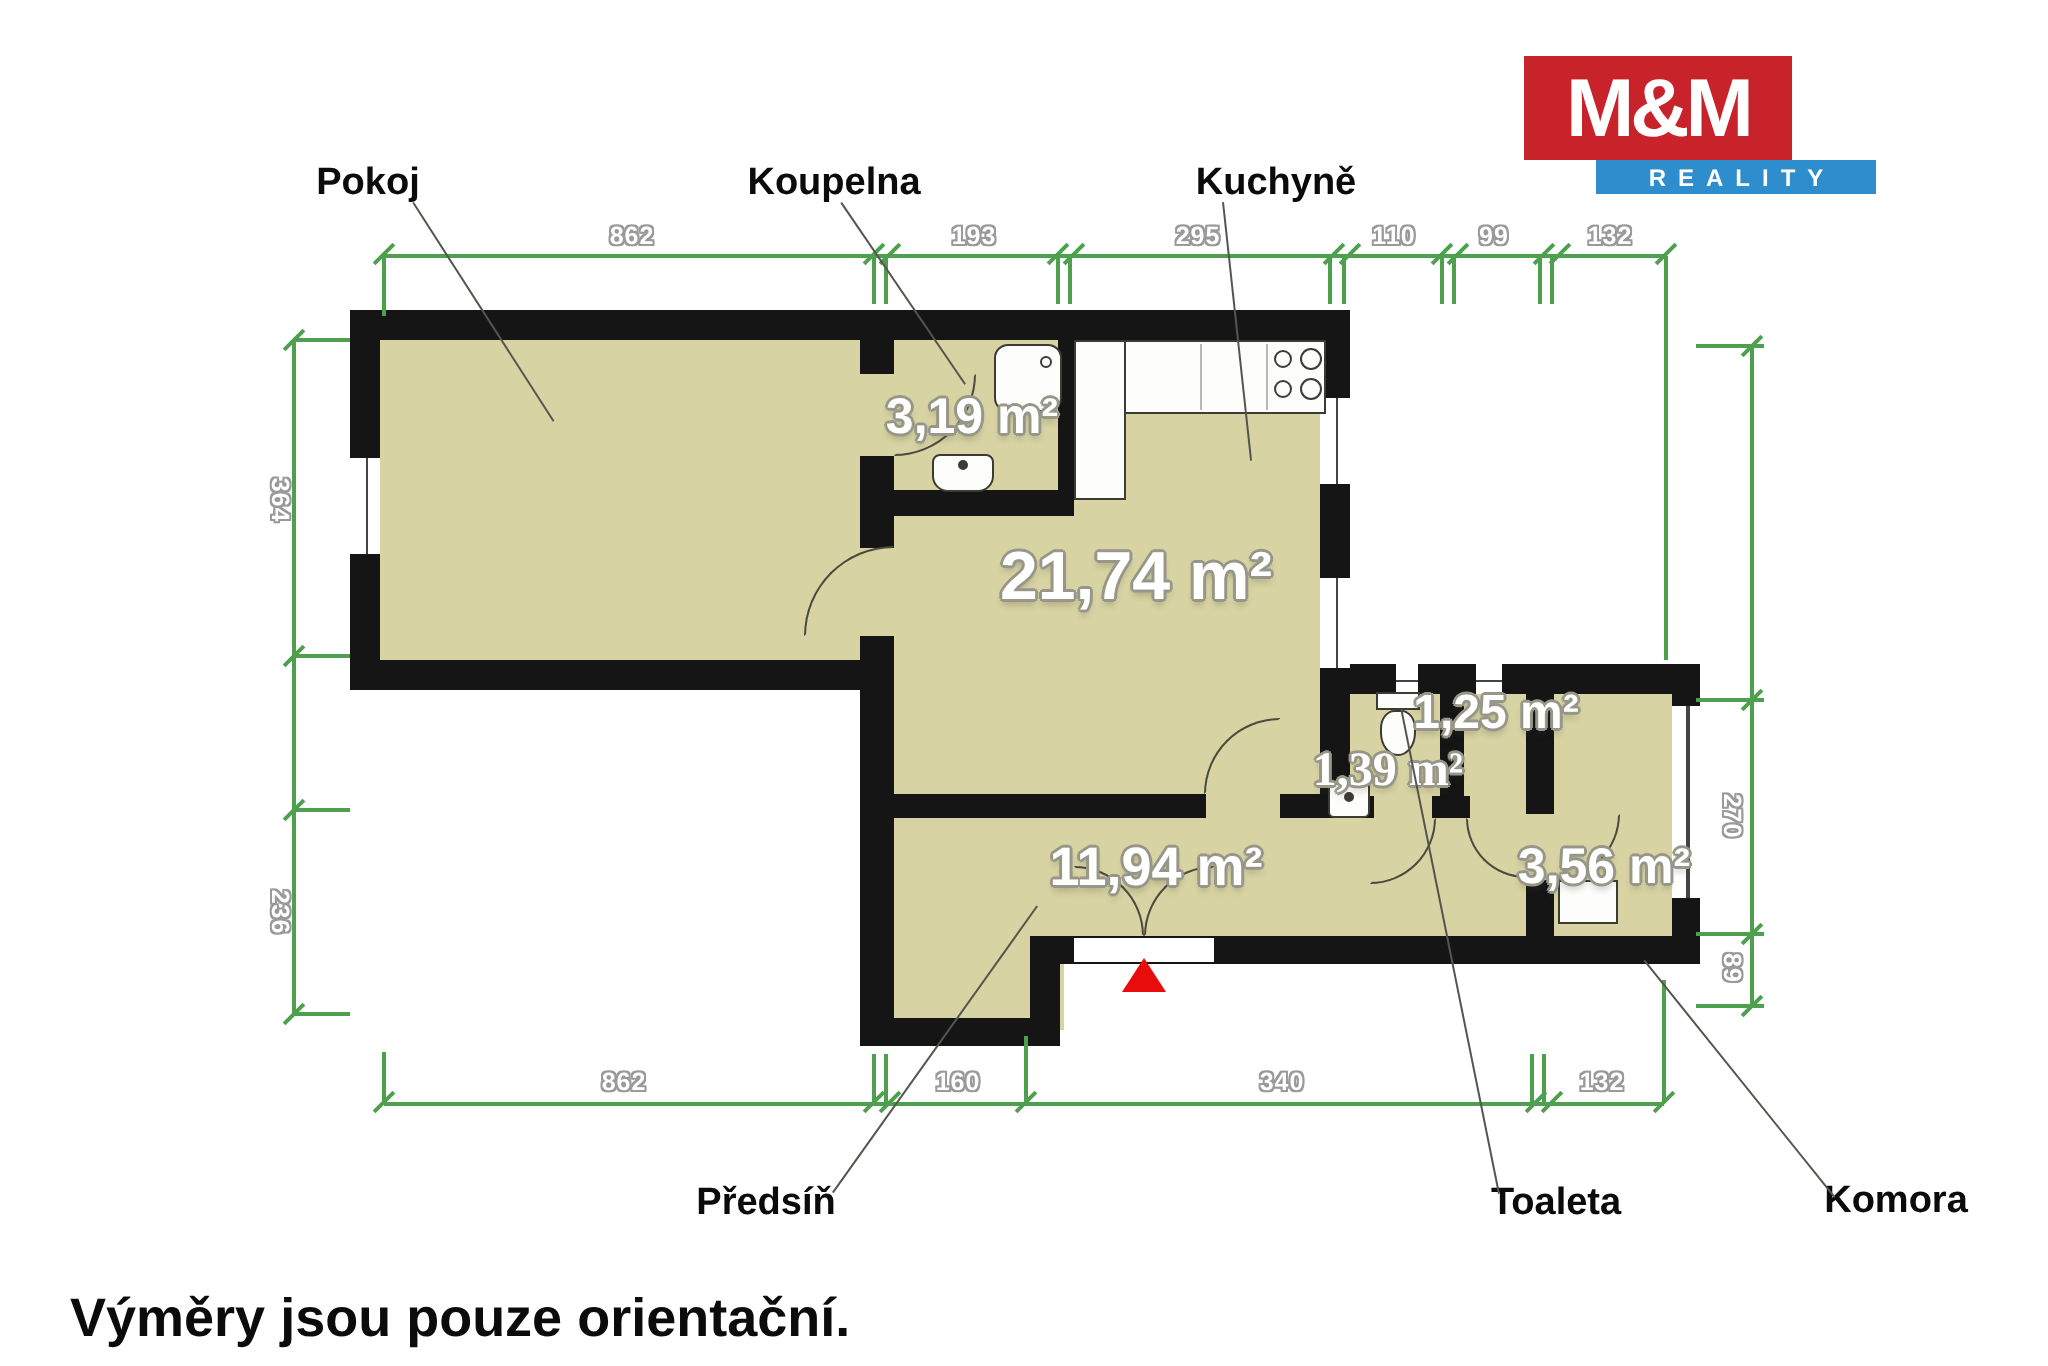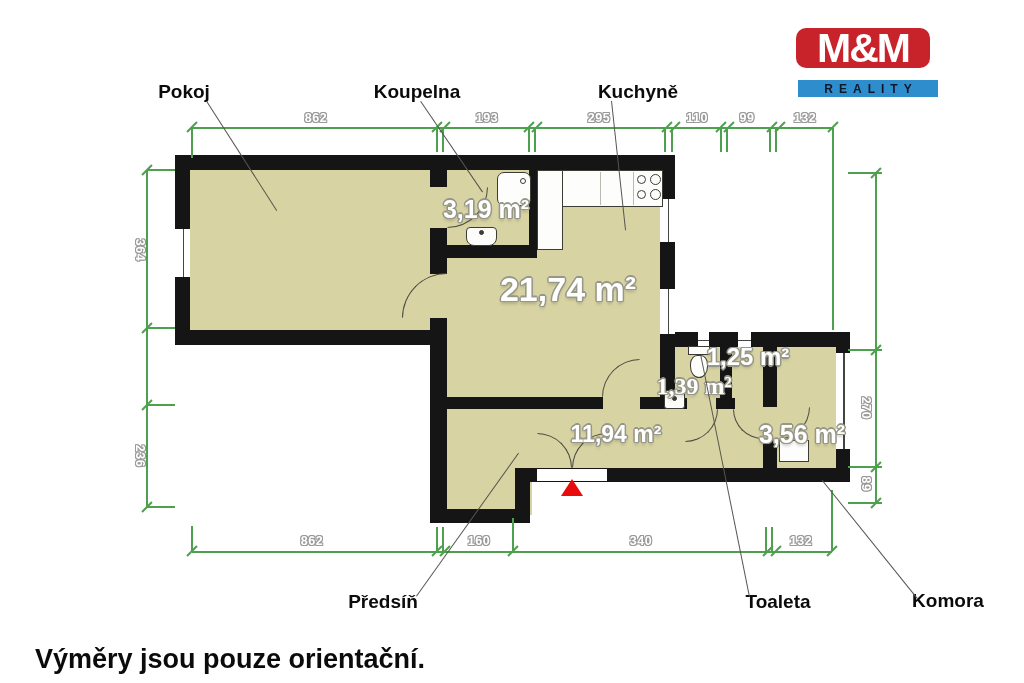--- a/index.html
+++ b/index.html
@@ -24,21 +24,21 @@
   .dimlab{position:absolute;font-size:12.5px;font-weight:bold;color:#ffffff;letter-spacing:.5px;
     text-shadow:-1px 0 0 #9a9a9a,1px 0 0 #9a9a9a,0 -1px 0 #9a9a9a,0 1px 0 #9a9a9a,-1px -1px 0 #9a9a9a,1px 1px 0 #9a9a9a,1px -1px 0 #9a9a9a,-1px 1px 0 #9a9a9a;
     transform:translate(-50%,-50%);white-space:nowrap;}
   .dimlab.rot{transform:translate(-50%,-50%) rotate(90deg);}
   .area{position:absolute;font-weight:bold;color:#ffffff;white-space:nowrap;transform:translate(-50%,-50%);
     text-shadow:-1.5px 0 0 #979789,1.5px 0 0 #979789,0 -1.5px 0 #979789,0 1.5px 0 #979789,-1px -1px 0 #979789,1px 1px 0 #979789,1px -1px 0 #979789,-1px 1px 0 #979789,0 3px 3px rgba(60,60,50,.25);}
   .rlabel{position:absolute;font-size:19px;font-weight:bold;color:#0b0b0b;transform:translate(-50%,-50%);white-space:nowrap;}
   .leader{position:absolute;height:1.4px;background:#555550;transform-origin:0 0;}
   .tri{position:absolute;width:0;height:0;border-left:11px solid transparent;border-right:11px solid transparent;border-bottom:17px solid #e80c0c;}
   .logoRed{position:absolute;background:#c8232b;color:#fff;display:flex;align-items:center;justify-content:center;font-weight:bold;font-size:41px;letter-spacing:-2px;}
-  .logoBlue{position:absolute;background:#2e8ecd;color:#0f172a;display:flex;align-items:center;justify-content:center;font-weight:bold;font-size:12px;letter-spacing:6px;text-indent:6px;}
+  .logoBlue{position:absolute;background:#2e8ecd;color:#ffffff;display:flex;align-items:center;justify-content:center;font-weight:bold;font-size:12px;letter-spacing:6px;text-indent:6px;}
   .footer{position:absolute;font-size:27px;font-weight:bold;color:#0b0b0b;white-space:nowrap;}
   .thresh{position:absolute;background:#ffffff;border-top:1.5px solid #151515;border-bottom:1.5px solid #151515;box-sizing:border-box;}
   .seam{position:absolute;background:#b9b9b2;}
   .circle{position:absolute;border:1.3px solid #3c3c34;border-radius:50%;background:#fdfdfb;box-sizing:border-box;}
 </style>
 </head>
 <body>
 
 <div id="canvas">
 
@@ -184,39 +184,39 @@
   <div class="tick" style="left:869px;top:502px;"></div>
   <div class="extH" style="left:848px;top:172px;width:34px;"></div>
   <div class="extH" style="left:848px;top:349px;width:34px;"></div>
   <div class="extH" style="left:848px;top:466px;width:34px;"></div>
   <div class="extH" style="left:848px;top:502px;width:34px;"></div>
   <div class="dimlab rot" style="left:866px;top:408px;">270</div>
   <div class="dimlab rot" style="left:866px;top:484px;">89</div>
 
   <div class="area" style="left:486px;top:209px;font-size:25px;">3,19 m²</div>
   <div class="area" style="left:528px;top:289px;font-size:34px;margin-left:40px;">21,74 m²</div>
-  <div class="area" style="left:616px;top:434px;font-size:23px;">11,94 m²</div>
+  <div class="area" style="left:578px;top:434px;font-size:27px;">11,94 m²</div>
   <div class="area" style="left:694px;top:386px;font-size:24px;font-family:Liberation Serif, serif;">1,39 m²</div>
   <div class="area" style="left:748px;top:357px;font-size:24px;">1,25 m²</div>
   <div class="area" style="left:802px;top:434px;font-size:25px;">3,56 m²</div>
 
   <div class="rlabel" style="left:184px;top:92px;">Pokoj</div>
   <div class="rlabel" style="left:417px;top:92px;">Koupelna</div>
   <div class="rlabel" style="left:638px;top:92px;">Kuchyně</div>
   <div class="rlabel" style="left:383px;top:602px;">Předsíň</div>
   <div class="rlabel" style="left:778px;top:602px;">Toaleta</div>
   <div class="rlabel" style="left:948px;top:601px;">Komora</div>
   <div class="leader" style="left:207px;top:101px;width:130px;transform:rotate(57.3deg);"></div>
   <div class="leader" style="left:421px;top:101px;width:110px;transform:rotate(55.7deg);"></div>
   <div class="leader" style="left:612px;top:101px;width:130px;transform:rotate(83.8deg);"></div>
   <div class="leader" style="left:416px;top:596px;width:176px;transform:rotate(-54.5deg);"></div>
   <div class="leader" style="left:749px;top:597px;width:247px;transform:rotate(-101.4deg);"></div>
   <div class="leader" style="left:917px;top:599px;width:152px;transform:rotate(-128.8deg);"></div>
 
-  <div class="logoRed" style="left:796px;top:28px;width:134px;height:40px;border-radius:10px;">
+  <div class="logoRed" style="left:762px;top:28px;width:134px;height:52px;">
     <span>M&amp;M</span>
   </div>
   <div class="logoBlue" style="left:798px;top:80px;width:140px;height:17px;">
     <span>REALITY</span>
   </div>
 
   <div class="footer" style="left:35px;top:644px;">Výměry jsou pouze orientační.</div>
 
 </div>
 

